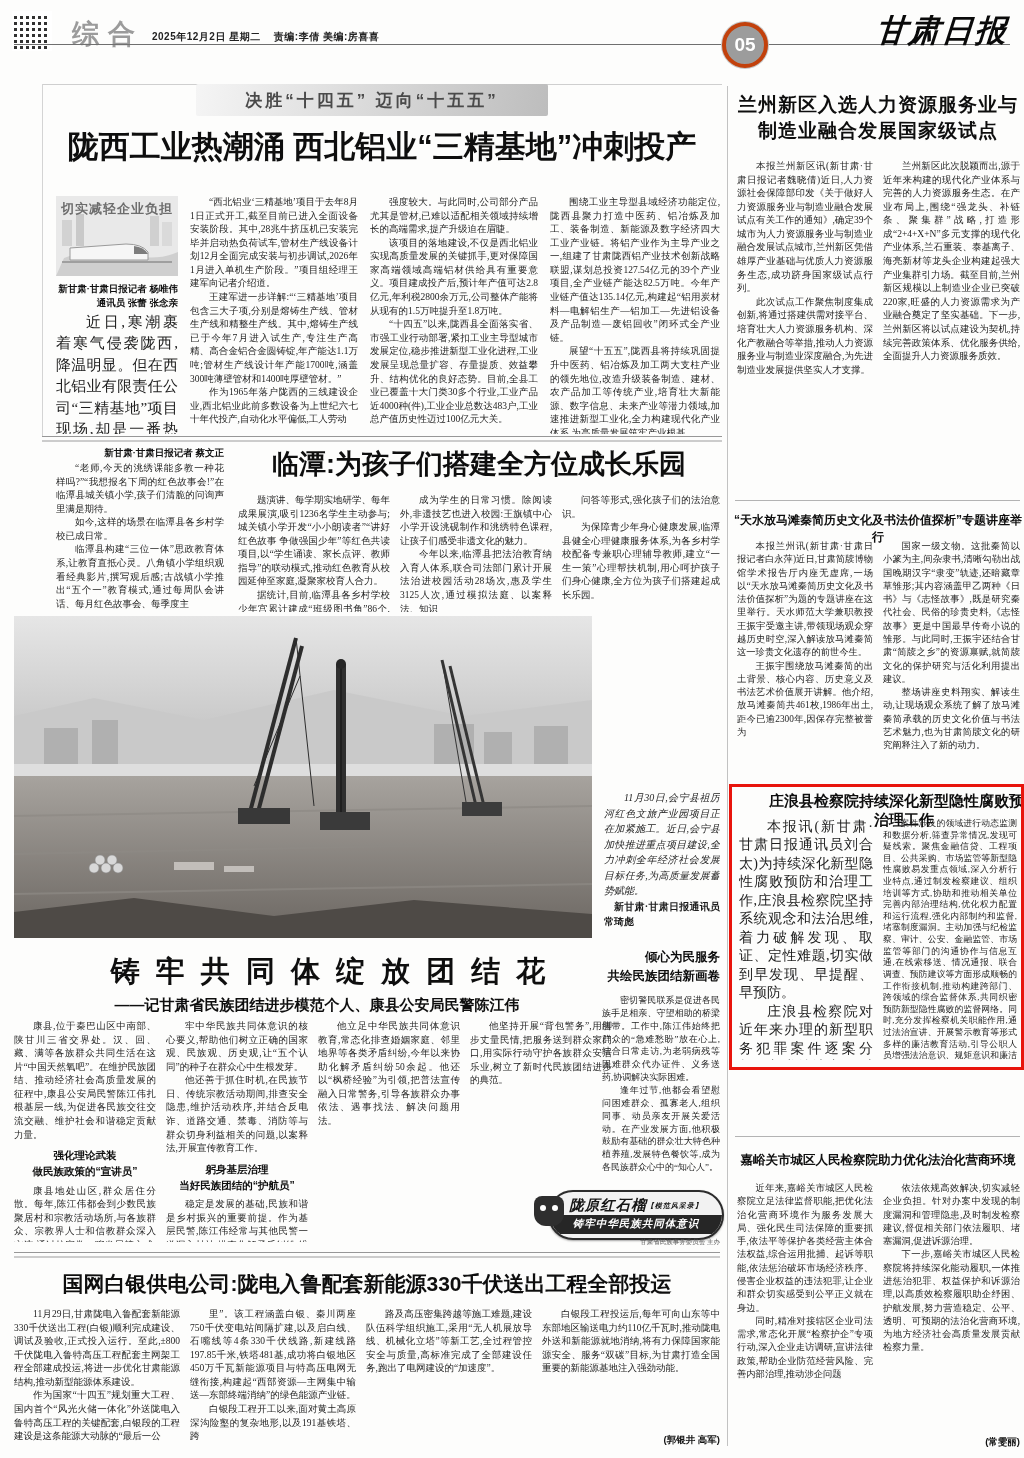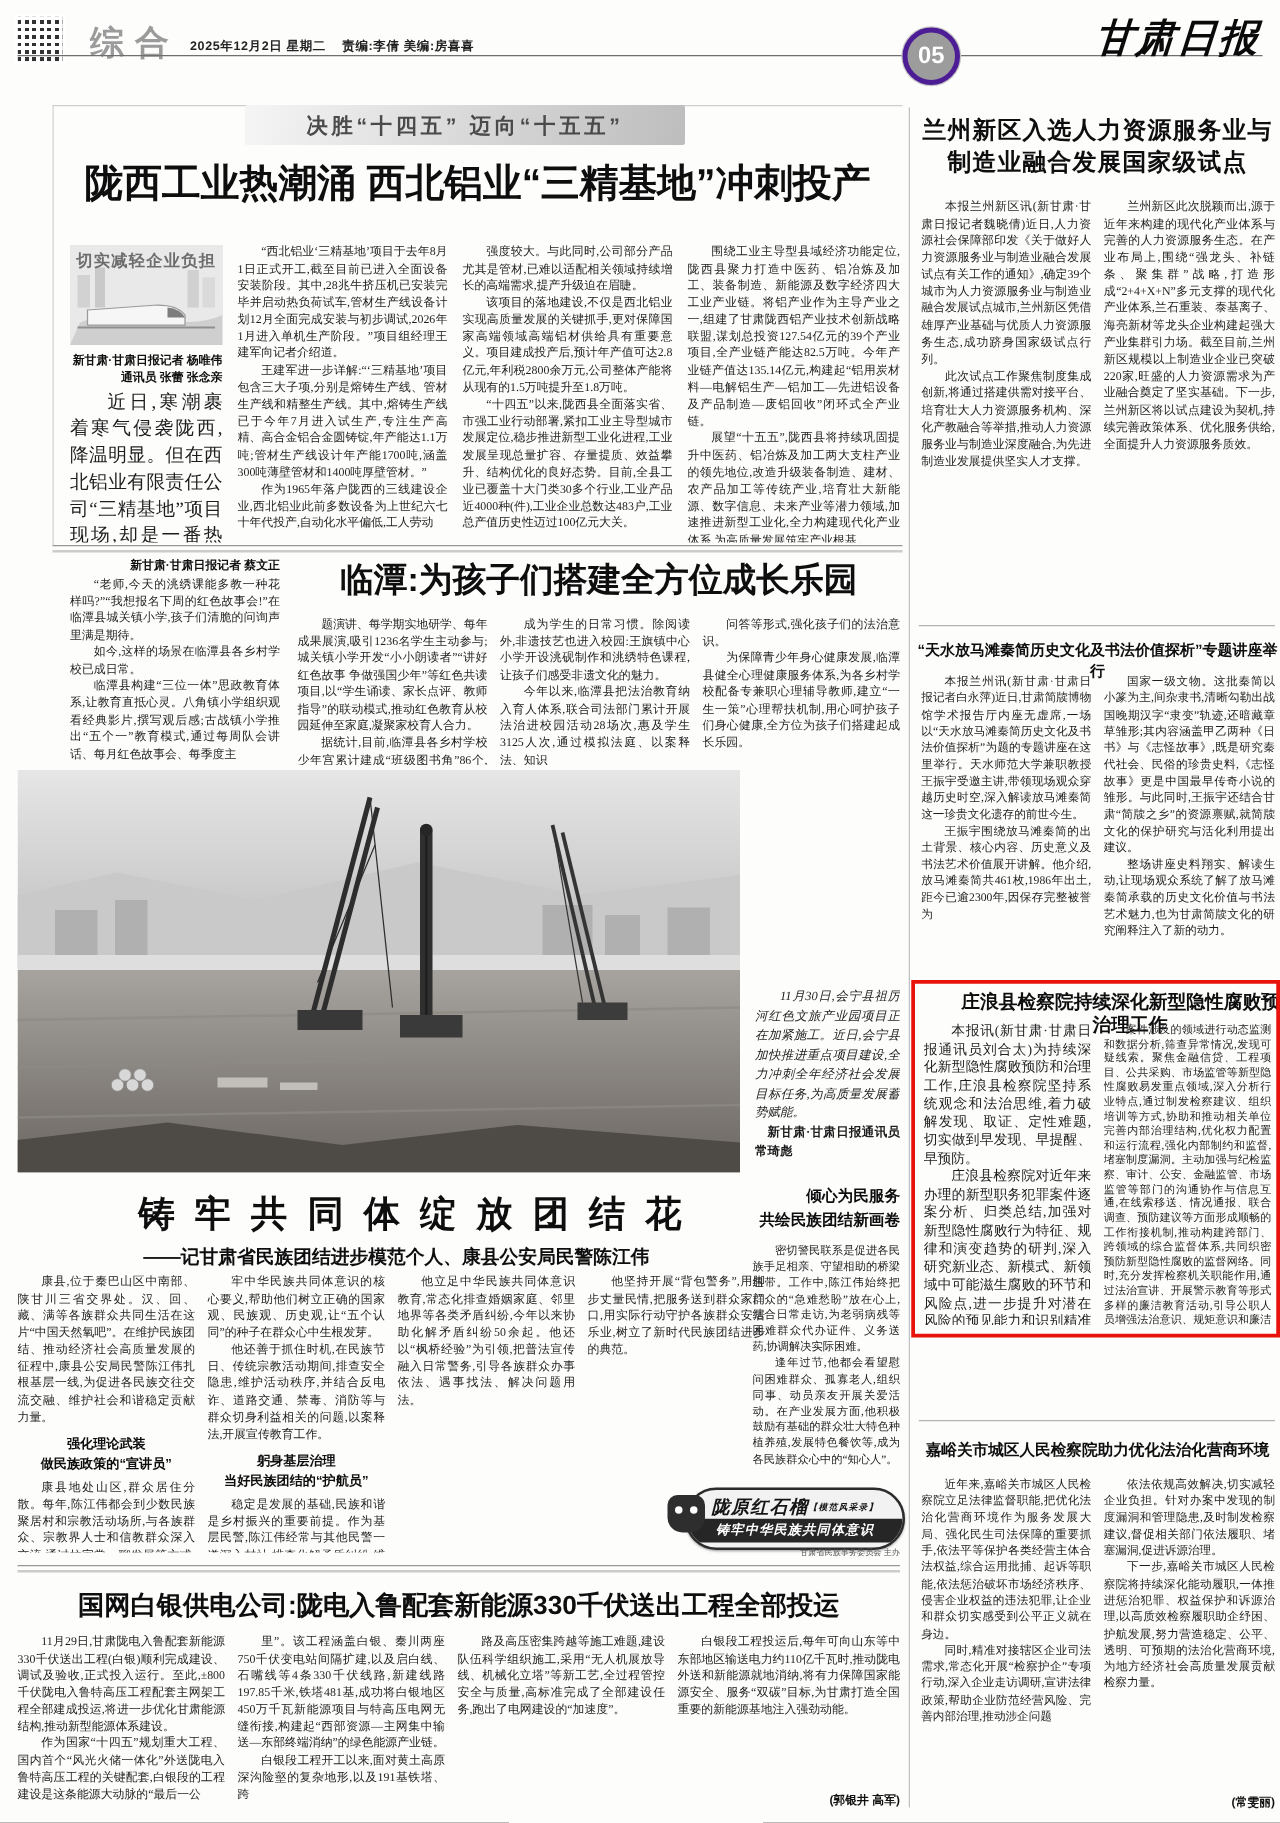--- a/index.html
+++ b/index.html
@@ -20,21 +20,21 @@
   .vline{width:1px;background:#c2c2c2;}
   .credit{font-family:Liberation Sans, sans-serif;font-weight:bold;font-size:9.5px;text-align:right;color:#111;}
   .kicker{background:linear-gradient(100deg,#f5f5f5 0%,#dcdcdc 45%,#bdbdbd 100%);
           display:flex;align-items:center;justify-content:center;font-weight:900;
           color:#4a4a4a;font-size:17px;letter-spacing:3px;border-radius:2px;}
   .qr{background-image:repeating-linear-gradient(0deg,#1a1a1a 0 3px,#fff 3px 6px),
       repeating-linear-gradient(90deg,#1a1a1a 0 3px,#fff 3px 6px);background-blend-mode:screen;
       outline:2px solid #fff;}
   .badge{width:38px;height:38px;border-radius:50%;background:#9c9c9c;color:#fff;
          display:flex;align-items:center;justify-content:center;font-weight:900;font-size:19px;
-         border:4px solid #4c1d95;box-shadow:0 0 0 1px #c6c6c6;}
+         border:4px solid #c2410c;box-shadow:0 0 0 1px #c6c6c6;}
   .masthead{font-family:"Liberation Serif",serif;font-weight:900;font-style:italic;
             font-size:31px;color:#0a0a0a;letter-spacing:2px;transform:skewX(-4deg);}
   .section-title{font-size:27px;font-weight:900;color:#9b9b9b;letter-spacing:9px;}
   .dateline{font-size:10px;font-weight:bold;color:#222;letter-spacing:0.5px;}
   .sidebanner{background:linear-gradient(120deg,#ececec,#cfcfcf);overflow:hidden;}
   .sidebanner .bt{position:absolute;top:4px;left:0;width:100%;text-align:center;
       font-weight:900;font-size:13px;color:#6d6d6d;letter-spacing:1px;}
   .pill{background:#f2f2f2;border:2px solid #2c2c2c;border-radius:26px;overflow:hidden;
         box-shadow:0 1px 2px rgba(0,0,0,.35);}
   .pill .l1{text-align:center;font-weight:900;font-style:italic;font-size:14.5px;color:#151515;
@@ -278,21 +278,21 @@
   <div class="abs serifbody" style="left:737px;top:540px;width:136px;height:232px;font-size:9.3px;">
       <p>本报兰州讯(新甘肃·甘肃日报记者白永萍)近日,甘肃简牍博物馆学术报告厅内座无虚席,一场以“天水放马滩秦简历史文化及书法价值探析”为题的专题讲座在这里举行。天水师范大学兼职教授王振宇受邀主讲,带领现场观众穿越历史时空,深入解读放马滩秦简这一珍贵文化遗存的前世今生。</p>
       <p>王振宇围绕放马滩秦简的出土背景、核心内容、历史意义及书法艺术价值展开讲解。他介绍,放马滩秦简共461枚,1986年出土,距今已逾2300年,因保存完整被誉为</p>
     </div>
   <div class="abs serifbody" style="left:883px;top:540px;width:137px;height:232px;font-size:9.3px;">
       <p>国家一级文物。这批秦简以小篆为主,间杂隶书,清晰勾勒出战国晚期汉字“隶变”轨迹,还暗藏章草雏形;其内容涵盖甲乙两种《日书》与《志怪故事》,既是研究秦代社会、民俗的珍贵史料,《志怪故事》更是中国最早传奇小说的雏形。与此同时,王振宇还结合甘肃“简牍之乡”的资源禀赋,就简牍文化的保护研究与活化利用提出建议。</p>
       <p>整场讲座史料翔实、解读生动,让现场观众系统了解了放马滩秦简承载的历史文化价值与书法艺术魅力,也为甘肃简牍文化的研究阐释注入了新的动力。</p>
     </div>
 
   <div class="abs headline" style="left:765px;top:792px;width:278px;font-size:15px;">庄浪县检察院持续深化新型隐性腐败预防治理工作</div>
-  <div class="abs serifbody" style="left:739px;top:818px;width:134px;height:242px;font-size:11px;line-height:1.32;">
+  <div class="abs serifbody" style="left:739px;top:818px;width:134px;height:242px;font-size:14px;line-height:1.32;">
       <p>本报讯(新甘肃·甘肃日报通讯员刘合太)为持续深化新型隐性腐败预防和治理工作,庄浪县检察院坚持系统观念和法治思维,着力破解发现、取证、定性难题,切实做到早发现、早提醒、早预防。</p>
       <p>庄浪县检察院对近年来办理的新型职务犯罪案件逐案分析、归类总结,加强对新型隐性腐败行为特征、规律和演变趋势的研判,深入研究新业态、新模式、新领域中可能滋生腐败的环节和风险点,进一步提升对潜在风险的预见能力和识别精准度。</p>
       <p>针对现实中有的新型隐性腐败行为利用现代信息技术实施,检察机关面临电子证据审查难、线索发现难、精准预防难的问题,庄浪县检察院对近年来所办理的职务犯罪案件办案数据资源进行整合,依托“陇检智星”等数字检察智能化平台,对检察办案的关键环节、所办</p>
     </div>
   <div class="abs serifbody" style="left:883px;top:818px;width:134px;height:242px;font-size:8.8px;line-height:1.32;">
       <p>案件涉及的领域进行动态监测和数据分析,筛查异常情况,发现可疑线索。聚焦金融信贷、工程项目、公共采购、市场监管等新型隐性腐败易发重点领域,深入分析行业特点,通过制发检察建议、组织培训等方式,协助和推动相关单位完善内部治理结构,优化权力配置和运行流程,强化内部制约和监督,堵塞制度漏洞。主动加强与纪检监察、审计、公安、金融监管、市场监管等部门的沟通协作与信息互通,在线索移送、情况通报、联合调查、预防建议等方面形成顺畅的工作衔接机制,推动构建跨部门、跨领域的综合监督体系,共同织密预防新型隐性腐败的监督网络。同时,充分发挥检察机关职能作用,通过法治宣讲、开展警示教育等形式多样的廉洁教育活动,引导公职人员增强法治意识、规矩意识和廉洁意识、正确行使权力,做到知敬畏、存戒惧、守底线。</p>
     </div>
   <div class="abs highlight" style="left:729px;top:784px;width:289px;height:280px;z-index:5;"></div>
 
   <div class="abs rule" style="left:735px;top:1136px;width:285px;"></div>

